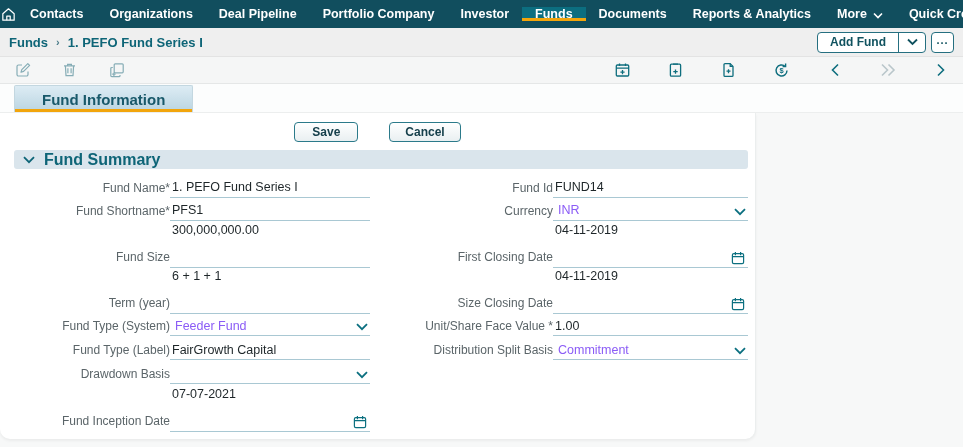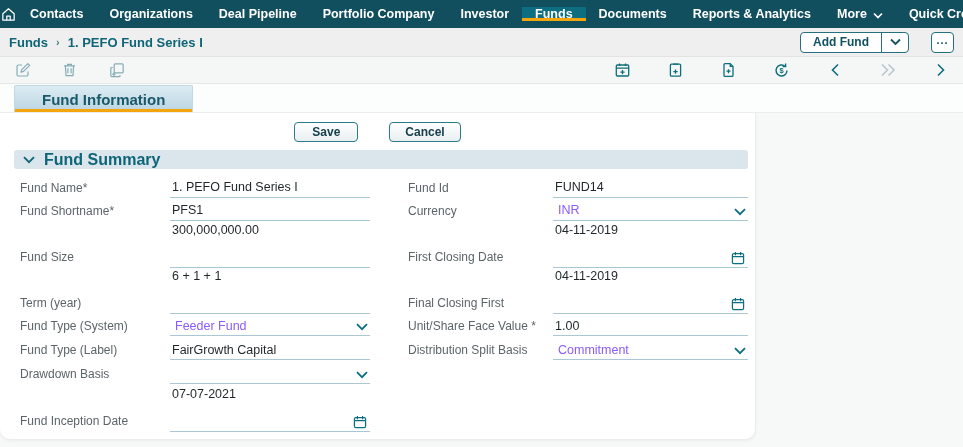--- a/index.html
+++ b/index.html
@@ -12,21 +12,21 @@
   .nav-item { display:flex; align-items:center; gap:6px; padding:0 13px;
     font-size:12.5px; font-weight:bold; cursor:pointer; white-space:nowrap; }
   .nav-item.active { background:#0c6e80; box-shadow: inset 0 -3px 0 0 #f2a50c; }
   .nav-chevron { width:10px; height:7px; margin-top:2px; }
 
   
   .crumb-row { height:29px; background:#efefef; border-bottom:1px solid #e3e3e3;
     display:flex; align-items:center; padding:0 9px; }
   .crumb { font-size:13px; font-weight:bold; color:#0e6577; cursor:pointer; }
   .crumb-sep { margin:0 8px; color:#4c7c89; font-size:11px; font-weight:bold; }
-  .crumb-actions { margin-left:auto; display:flex; align-items:flex-end; gap:22px; }
+  .crumb-actions { margin-left:auto; display:flex; align-items:flex-end; gap:5px; }
   .splitbtn { display:flex; height:21px; border:1px solid #256f80; border-radius:4px;
     background:#fff; overflow:hidden; }
   .splitbtn .main { padding:0 12px; display:flex; align-items:center;
     font-size:12px; font-weight:bold; color:#10525f; cursor:pointer; }
   .splitbtn .arrow { width:27px; display:flex; align-items:center; justify-content:center;
     border-left:1px solid #256f80; cursor:pointer; }
   .morebtn { width:23px; height:21px; border:1px solid #256f80; border-radius:4px;
     background:#fff; color:#10525f; font-weight:bold; font-size:11px; letter-spacing:1px;
     display:flex; align-items:center; justify-content:center; cursor:pointer; padding-bottom:4px;}
 
@@ -54,21 +54,21 @@
   .btn { height:20px; min-width:64px; padding:0 15px; display:flex; align-items:center; justify-content:center;
     border:1px solid #2b7a8a; border-radius:4px; background:linear-gradient(#ffffff,#e9eff1);
     color:#17404c; font-size:12px; font-weight:bold; cursor:pointer; }
 
   .section-bar { margin:8px 8px 0 14px; width:734px; height:19px; background:#dae5ec;
     border-radius:3px; display:flex; align-items:center; gap:9px; padding:0 9px; cursor:pointer; }
   .section-title { font-size:16px; font-weight:bold; color:#0e6577; }
 
   
   .form { margin:7px 0 0 20px; display:grid; grid-template-columns:350px 340px; column-gap:38px; align-content:start; }
-  .col { display:flex; flex-direction:column; }
+  .col { display:flex; flex-direction:column;text-align:right; }
   .row { display:flex; }
   .r-short { height:23px; align-items:center; }
   .r-mid { height:24px; align-items:center; }
   .r-tall { height:46px; }
   .flabel { width:150px; flex:none; font-size:12px; color:#5b6569; }
   .col-right .flabel { width:145px; }
   .finput { flex:1; border-bottom:1px solid #a9c8d3; min-height:20px;
     display:flex; align-items:center; position:relative; cursor:text; }
   .fval { font-size:12.5px; color:#1e2629; padding-left:2px; white-space:nowrap; }
   .sel .fval { color:#8b5cf6; padding-left:5px; }
@@ -314,21 +314,21 @@
             <span class="fval">04-11-2019</span>
             <span class="cal-icon">
               <svg width="14" height="14" viewBox="0 0 14 14" fill="none" stroke="#0c7080" stroke-width="1.2">
                 <rect x="1.4" y="2.6" width="11.2" height="10" rx="1.4"></rect>
                   <path d="M4.4 1v3.2M9.6 1v3.2M1.4 5.6h11.2"></path>
               </svg>
             </span>
           </div>
         </div>
         <div class="row r-tall">
-          <div class="flabel">Final Closing First</div>
+          <div class="flabel">Size Closing Date</div>
           <div class="finput">
             <span class="fval">04-11-2019</span>
             <span class="cal-icon">
               <svg width="14" height="14" viewBox="0 0 14 14" fill="none" stroke="#0c7080" stroke-width="1.2">
                 <rect x="1.4" y="2.6" width="11.2" height="10" rx="1.4"></rect>
                   <path d="M4.4 1v3.2M9.6 1v3.2M1.4 5.6h11.2"></path>
               </svg>
             </span>
           </div>
         </div>

